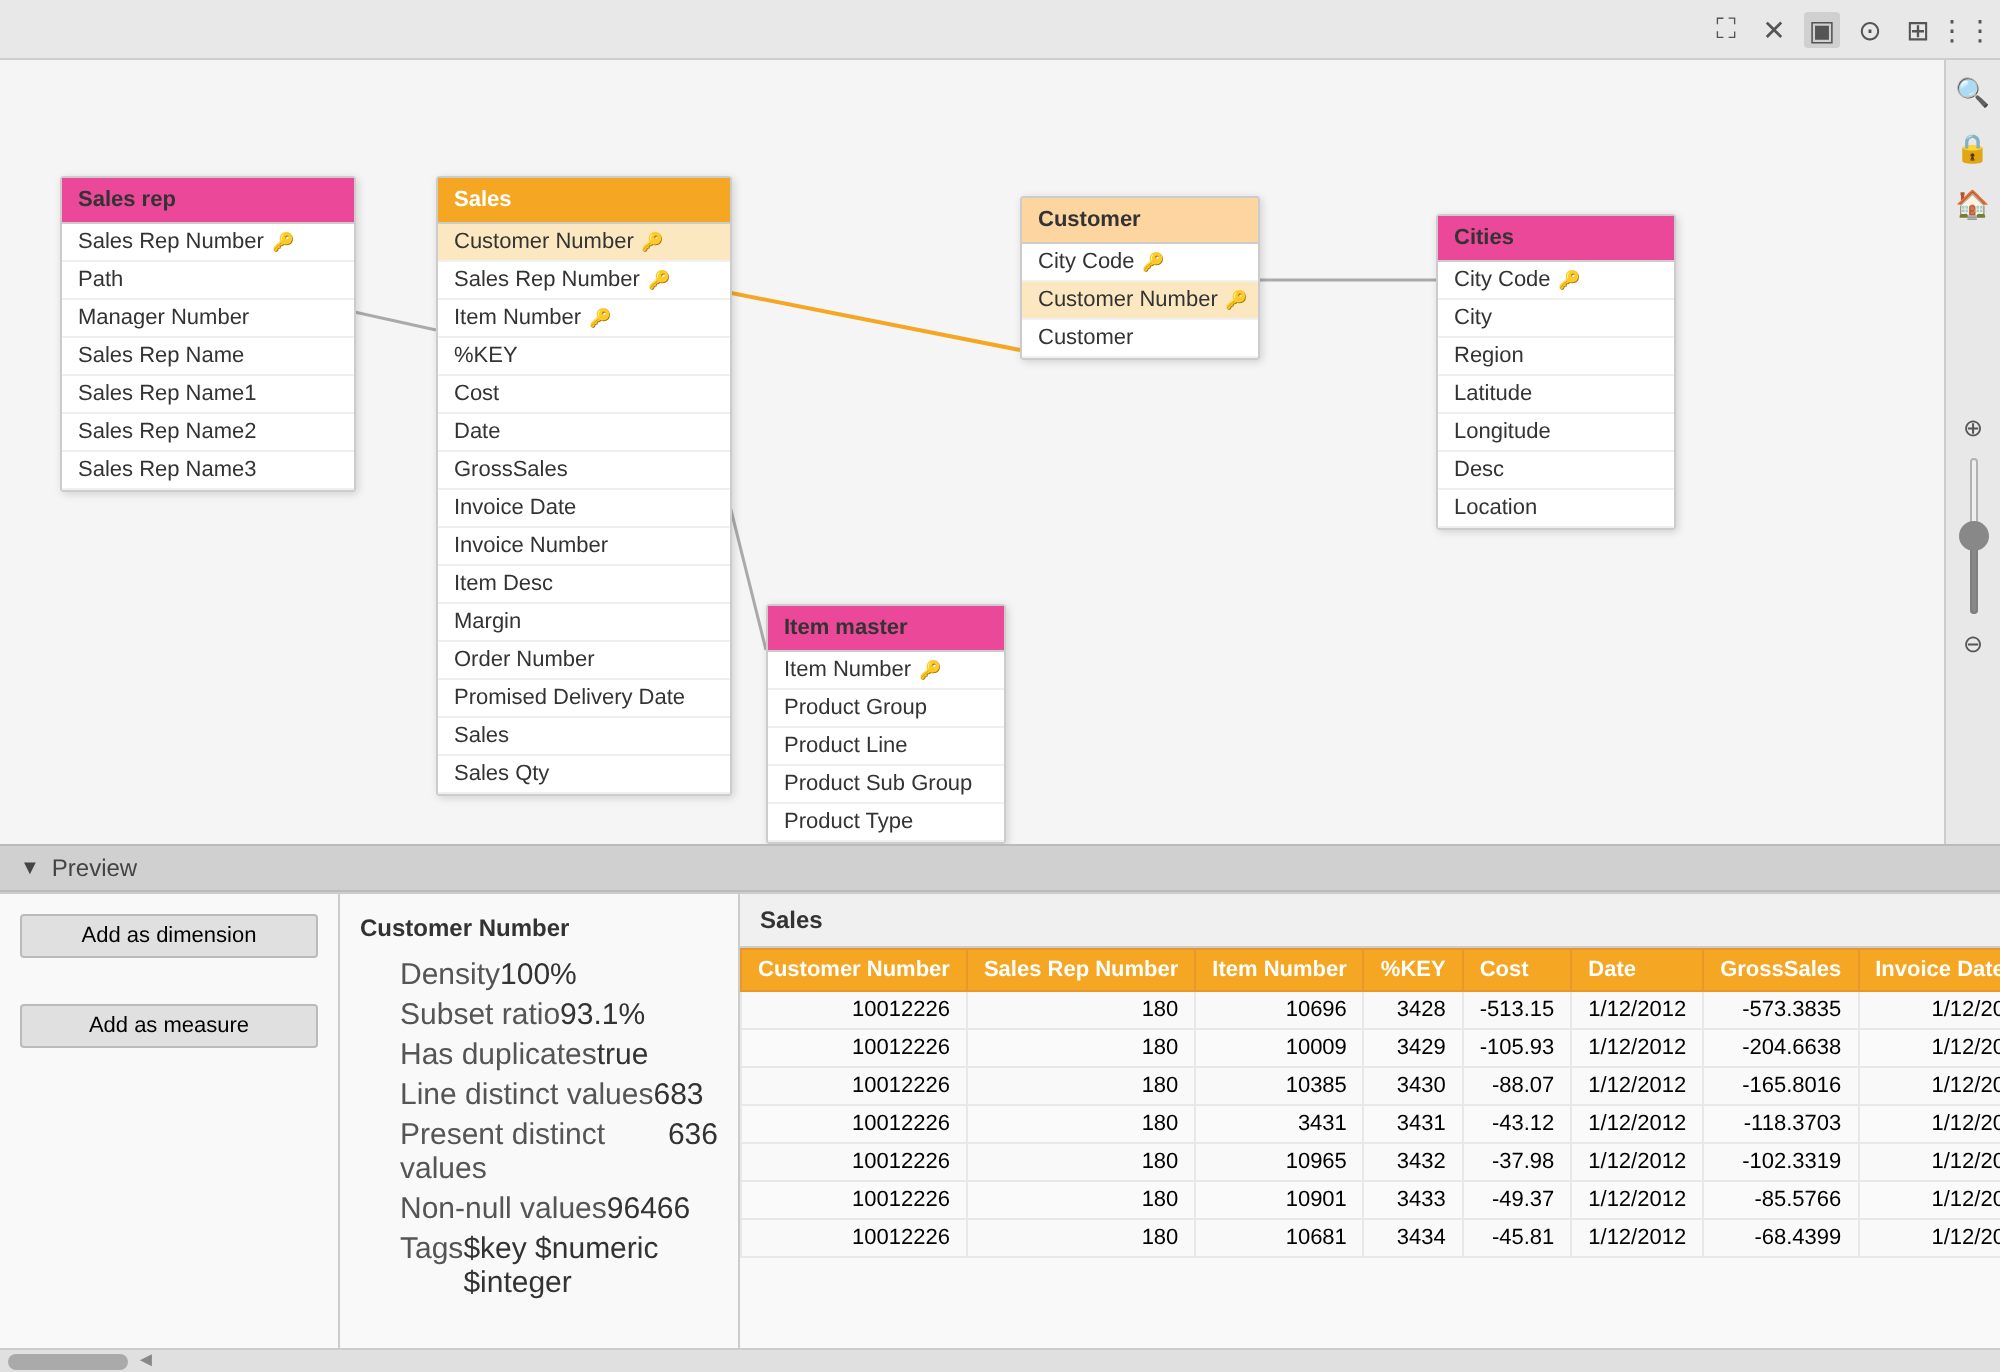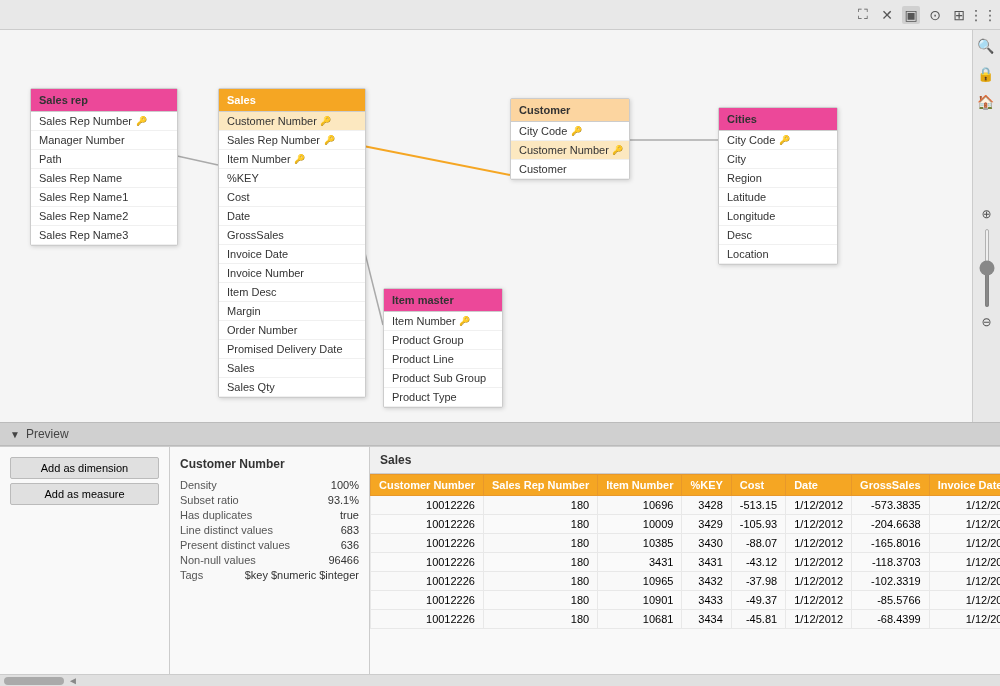--- a/index.html
+++ b/index.html
@@ -90,34 +90,34 @@
     .preview-area {
       height: 240px; background: #f9f9f9; border-top: 1px solid #ccc;
       display: flex; flex-direction: column; overflow: hidden;
     }
     .preview-content {
       display: flex; flex: 1; overflow: hidden;
     }
 
     
     .preview-left {
-      width: 170px; border-right: 1px solid #ccc; padding: 10px; display: flex; flex-direction: column; gap: 4px;
+      width: 170px; border-right: 1px solid #ccc; padding: 10px; display: flex; flex-direction: column; gap: 23px;
     }
     .preview-btn {
       background: #e0e0e0; border: 1px solid #bbb; padding: 4px 8px; cursor: pointer;
       border-radius: 2px; font-size: 11px; text-align: center;
     }
 
     
     .preview-middle {
       width: 200px; border-right: 1px solid #ccc; padding: 10px;
     }
     .preview-middle h4 { font-size: 12px; font-weight: bold; margin-bottom: 8px; color: #333; }
     .preview-stats { display: flex; flex-direction: column; gap: 3px; }
-    .preview-stat-row { display: flex; justify-content: space-between; font-size: 11px; }
+    .preview-stat-row { display: flex; font-size: 15px; margin-left: 20px; }
     .preview-stat-label { color: #555; }
     .preview-stat-value { color: #333; font-weight: 500; }
 
     
     .preview-right {
       flex: 1; overflow: auto; padding: 0;
     }
     .preview-section-title {
       padding: 6px 10px; font-size: 12px; font-weight: bold; color: #333;
       background: #f0f0f0; border-bottom: 1px solid #ccc;
@@ -168,22 +168,22 @@
       <line x1="348" y1="113" x2="510" y2="145" stroke="#f5a623" stroke-width="2"></line>
 
       <line x1="630" y1="110" x2="718" y2="110" stroke="#aaa" stroke-width="1.5"></line>
 
       <line x1="348" y1="155" x2="383" y2="295" stroke="#aaa" stroke-width="1.5"></line>
     </svg>
 
     <div class="table-card" style="left:30px; top:58px; width:148px;">
       <div class="table-card-header plain">Sales rep</div>
       <div class="table-card-field">Sales Rep Number <span class="key-icon">🔑</span></div>
+      <div class="table-card-field">Path</div>
       <div class="table-card-field">Manager Number</div>
-      <div class="table-card-field">Path</div>
       <div class="table-card-field">Sales Rep Name</div>
       <div class="table-card-field">Sales Rep Name1</div>
       <div class="table-card-field">Sales Rep Name2</div>
       <div class="table-card-field">Sales Rep Name3</div>
     </div>
 
     <div class="table-card" style="left:218px; top:58px; width:148px;">
       <div class="table-card-header orange">Sales</div>
       <div class="table-card-field highlighted">Customer Number <span class="key-icon">🔑</span></div>
       <div class="table-card-field">Sales Rep Number <span class="key-icon">🔑</span></div>
@@ -213,21 +213,21 @@
       <div class="table-card-header plain">Cities</div>
       <div class="table-card-field">City Code <span class="key-icon">🔑</span></div>
       <div class="table-card-field">City</div>
       <div class="table-card-field">Region</div>
       <div class="table-card-field">Latitude</div>
       <div class="table-card-field">Longitude</div>
       <div class="table-card-field">Desc</div>
       <div class="table-card-field">Location</div>
     </div>
 
-    <div class="table-card" style="left:383px; top:258px; width:110px;">
+    <div class="table-card" style="left:383px; top:272px; width:110px;">
       <div class="table-card-header plain">Item master</div>
       <div class="table-card-field">Item Number <span class="key-icon">🔑</span></div>
       <div class="table-card-field">Product Group</div>
       <div class="table-card-field">Product Line</div>
       <div class="table-card-field">Product Sub Group</div>
       <div class="table-card-field">Product Type</div>
     </div>
   </div>
 
   <div class="right-sidebar">

